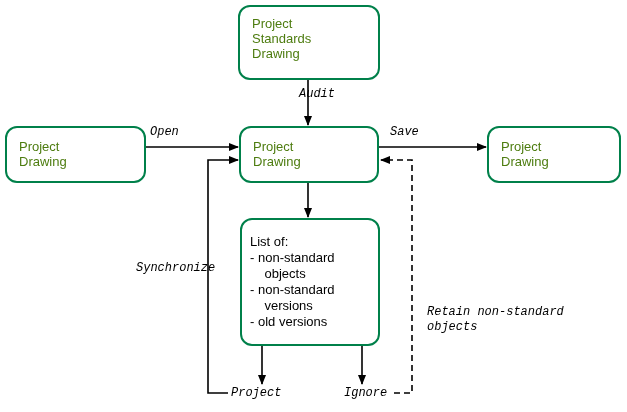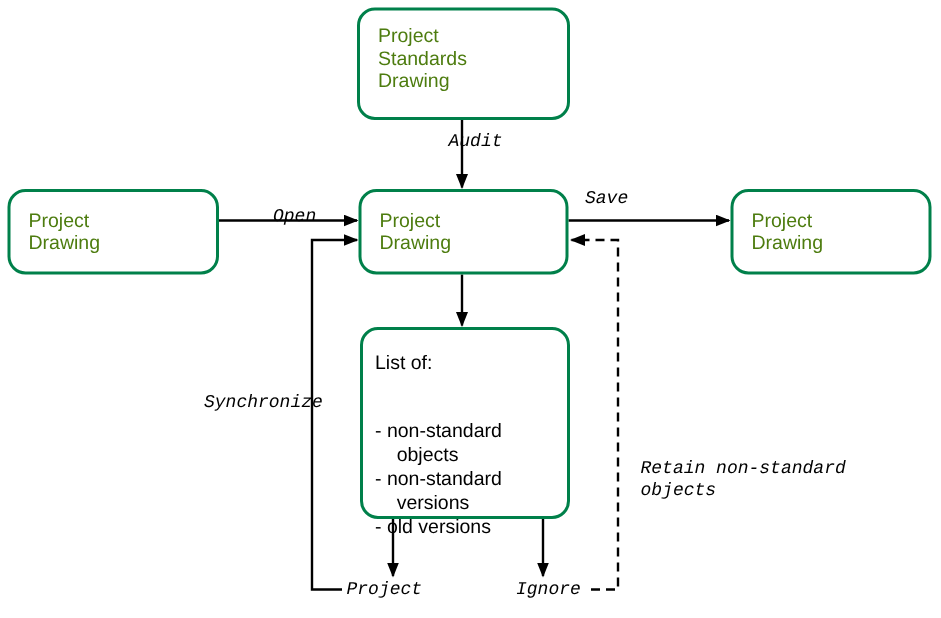--- a/index.html
+++ b/index.html
@@ -46,21 +46,20 @@
     line-height: 16px;
     white-space: pre;
   }
   .list-items {
     position: absolute;
     font-family: "Liberation Sans", sans-serif;
     font-size: 13px;
     color: #000000;
     line-height: 16px;
     white-space: pre;
-    margin-top: 29px;
   }
   .edge-label {
     position: absolute;
     font-family: Liberation Mono, monospace;
     font-style: italic;
     font-size: 12px;
     color: #000000;
     line-height: 15px;
     white-space: pre;
   }
@@ -114,21 +113,21 @@
   <div class="node-box" style="left:240px; top:218px; width:140px; height:128px;"></div>
   <div class="list-title" style="left:250px; top:234px;">List of:</div>
   <div class="list-items" style="left:250px; top:250px;">- non-standard
     objects
 - non-standard
     versions
 - old versions</div>
 
   <div class="edge-label" style="left:299px; top:87px;">Audit</div>
 
-  <div class="edge-label" style="left:150px; top:137px;margin-left:32px;">Open</div>
+  <div class="edge-label" style="left:150px; top:125px;">Open</div>
 
   <div class="edge-label" style="left:390px; top:125px;">Save</div>
 
   <div class="edge-label" style="left:136px; top:261px;text-align:center;">Synchronize</div>
 
   <div class="edge-label" style="left:427px; top:258px;margin-top:47px;">Retain non-standard
 objects</div>
 
   <div class="edge-label" style="left:231px; top:386px;">Project</div>
 

